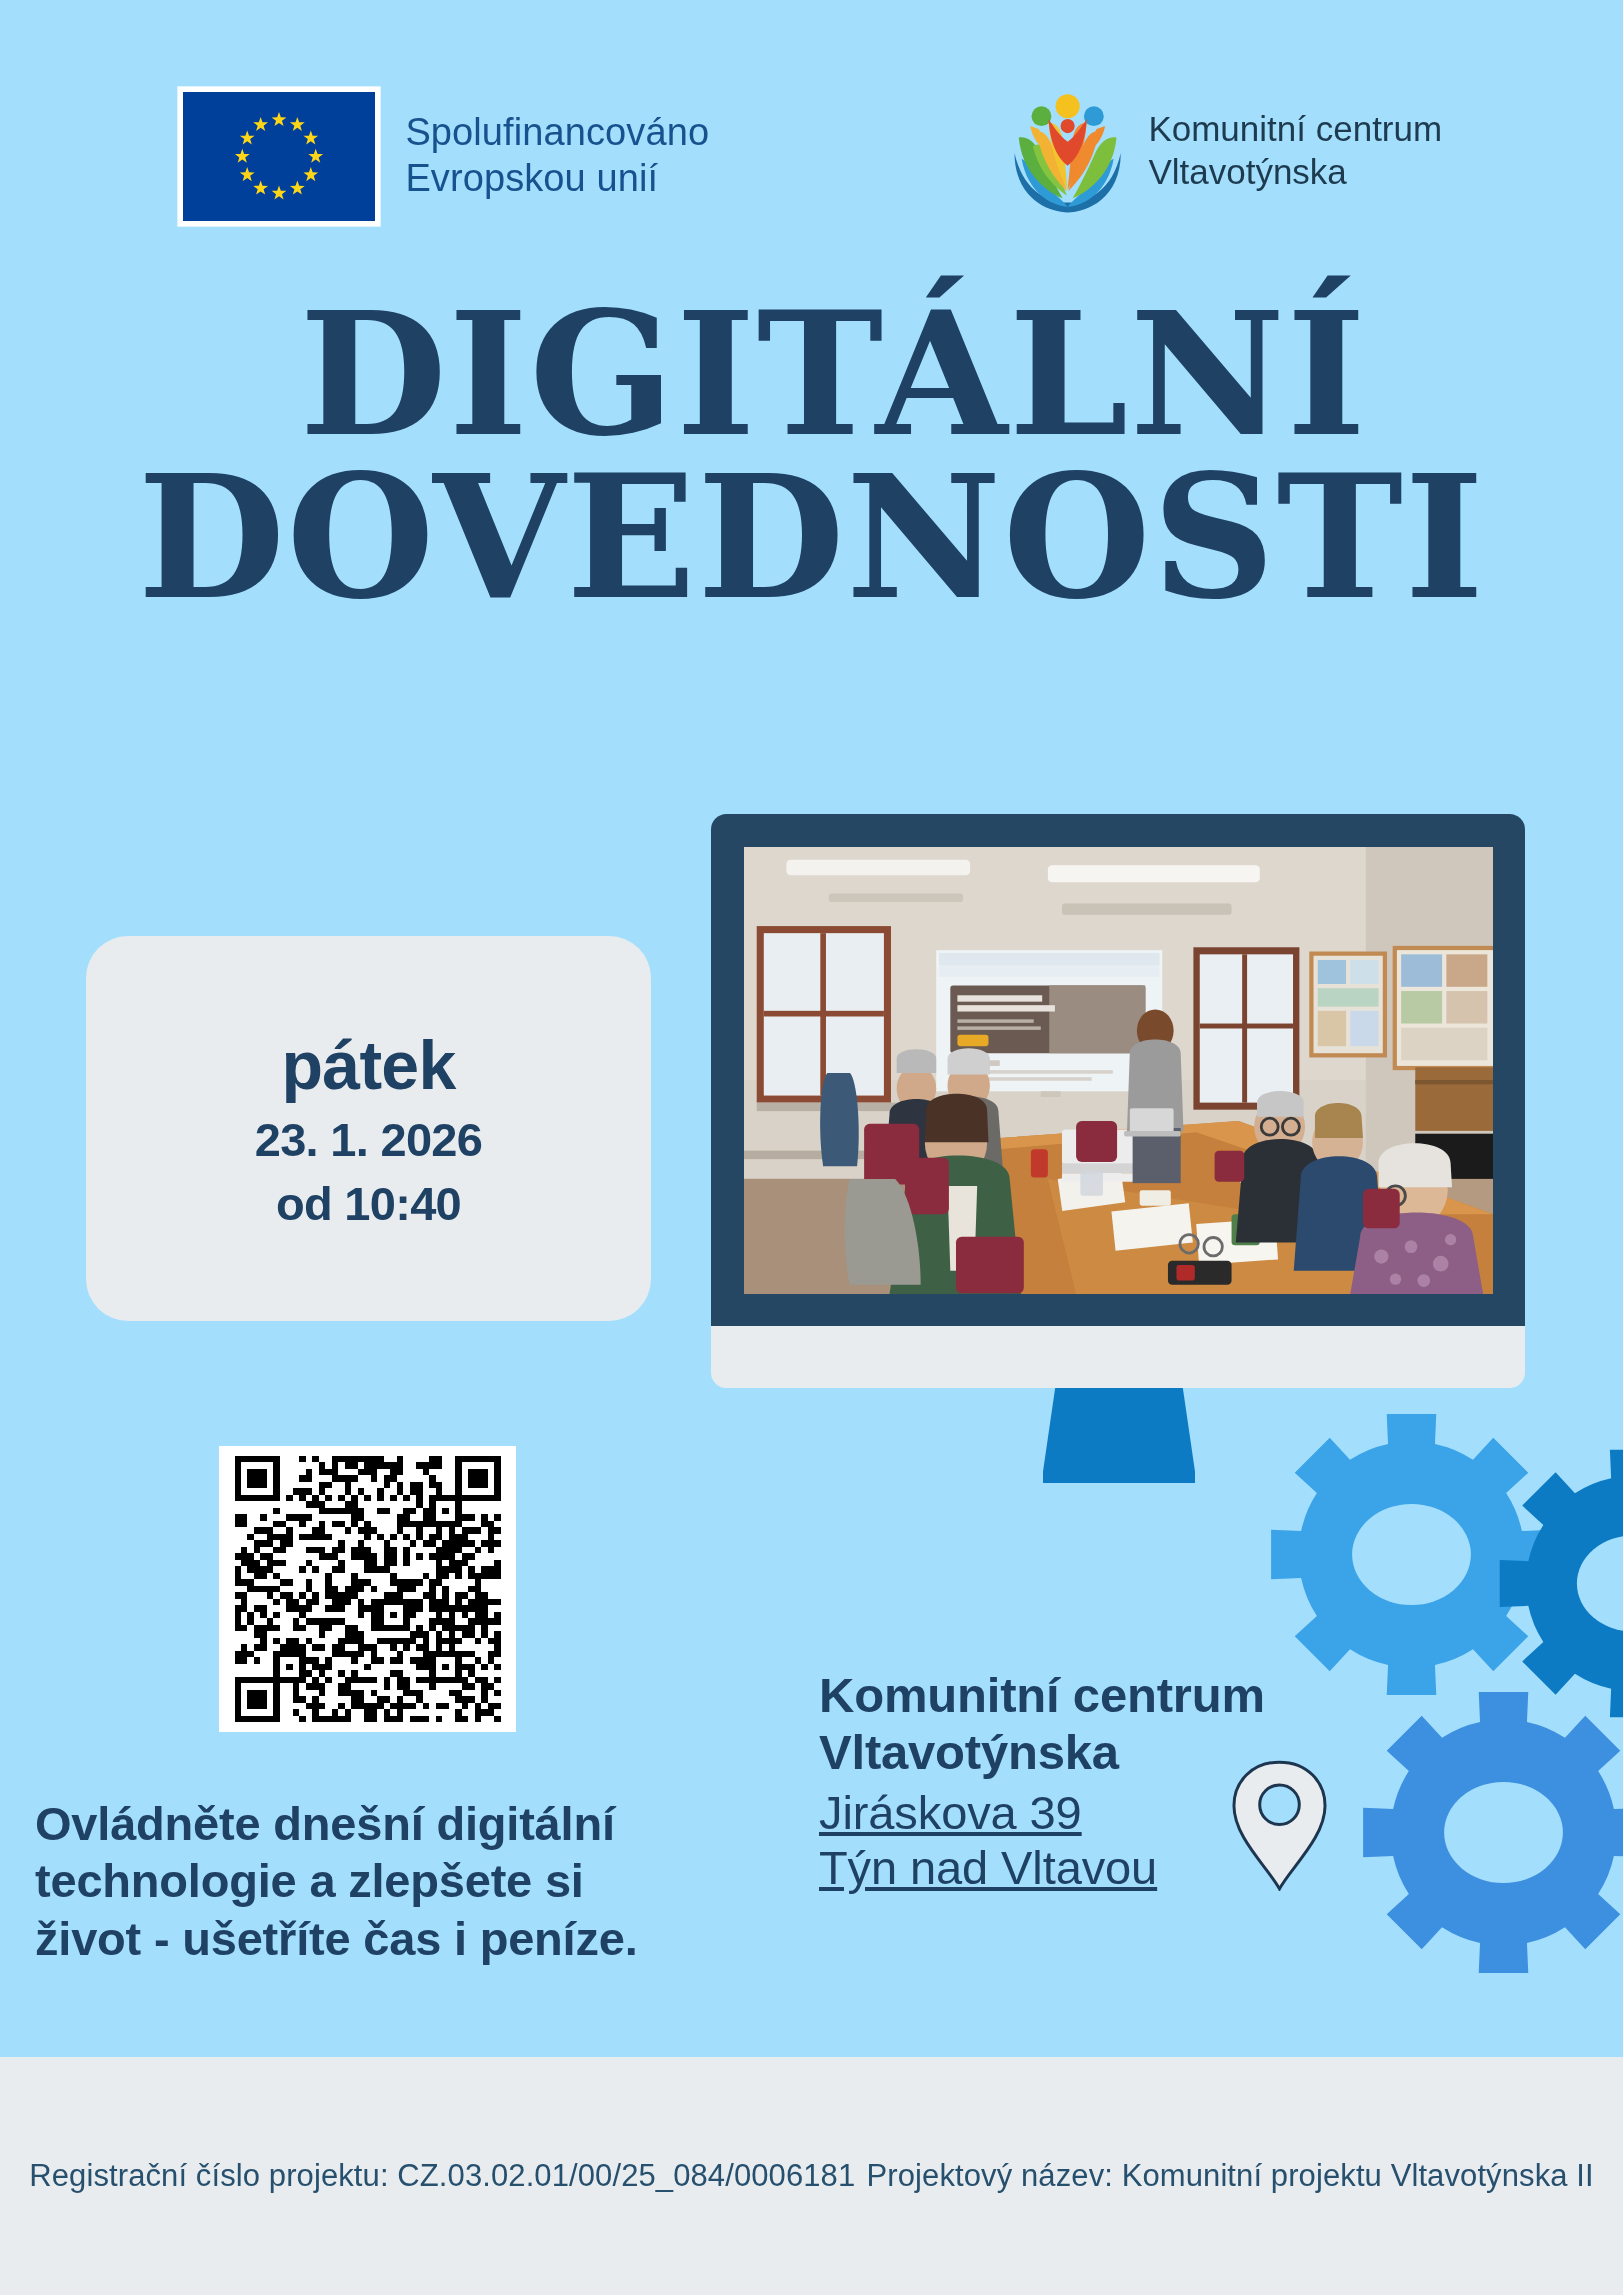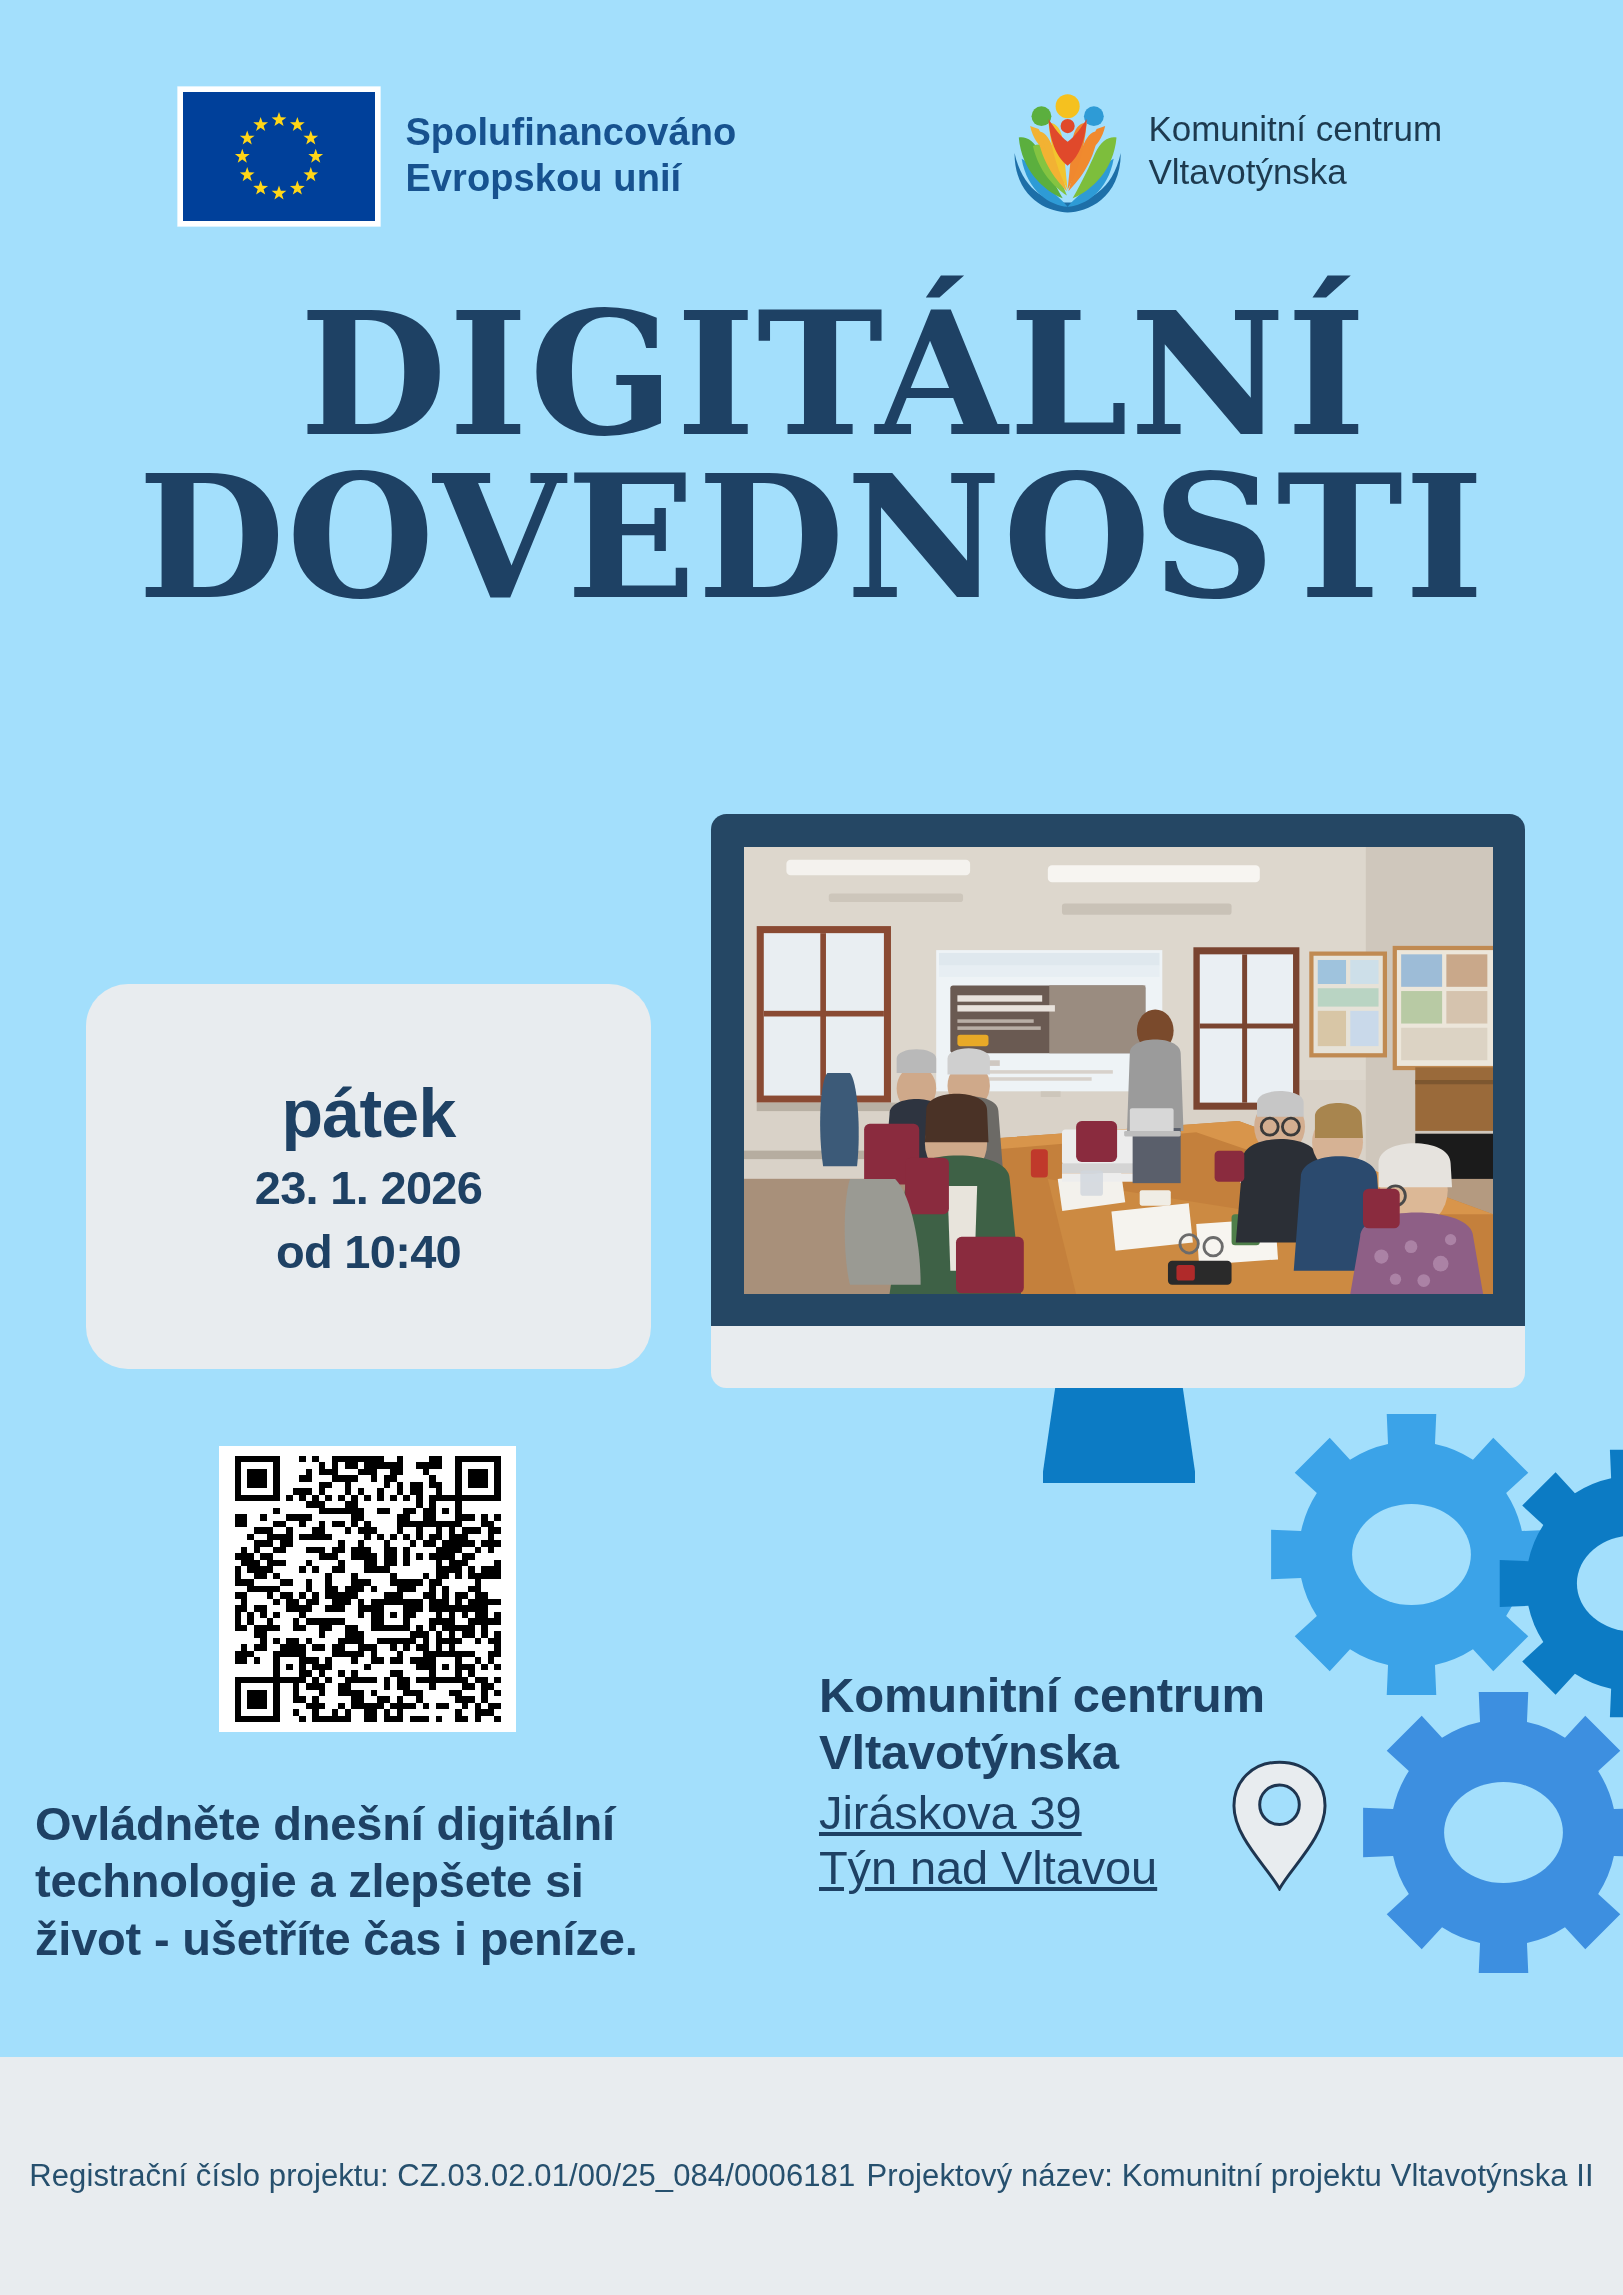--- a/index.html
+++ b/index.html
@@ -25,21 +25,21 @@
     display:flex;align-items:center;gap:25.4px;
   }
   .eu-flag-wrap{
     background:#fff;padding:5px;
     box-shadow:0 0 0 0.7px rgba(255,255,255,.9);
   }
   .eu-flag{
     width:192px;height:129px;background:#00409A;position:relative;
   }
   .eu-text{
-    color:#17528F;font-size:38px;line-height:1.20;font-weight:700;
+    color:#17528F;font-size:38px;line-height:1.20;font-weight:400;
     letter-spacing:0.1px;white-space:pre-line;
   }
 
   .kc-block{
     position:absolute;left:1006px;top:7px;
     display:flex;align-items:center;gap:18.4px;
   }
   .kc-logo{width:124px;height:131px;position:relative;}
   .kc-text{
     color:#1d3a4f;font-size:35px;line-height:1.22;font-weight:400;
@@ -89,21 +89,20 @@
 
   
   .photo{position:absolute;inset:0;background:#d8d2c9;}
 
   
   .date-card{
     position:absolute;left:86px;top:936px;width:565px;height:385px;
     background:#E8ECEF;border-radius:42px;
     display:flex;flex-direction:column;align-items:center;justify-content:center;
     gap:17px;
-    margin-top:48px;
   }
   .date-line{
     color:#1E4164;font-size:68px;font-weight:700;line-height:1;
     letter-spacing:-0.7px;
   }
   .date-line.big{font-size:47px;}
 
   
   .qr-wrap{
     position:absolute;left:219px;top:1446px;width:297px;height:286px;

